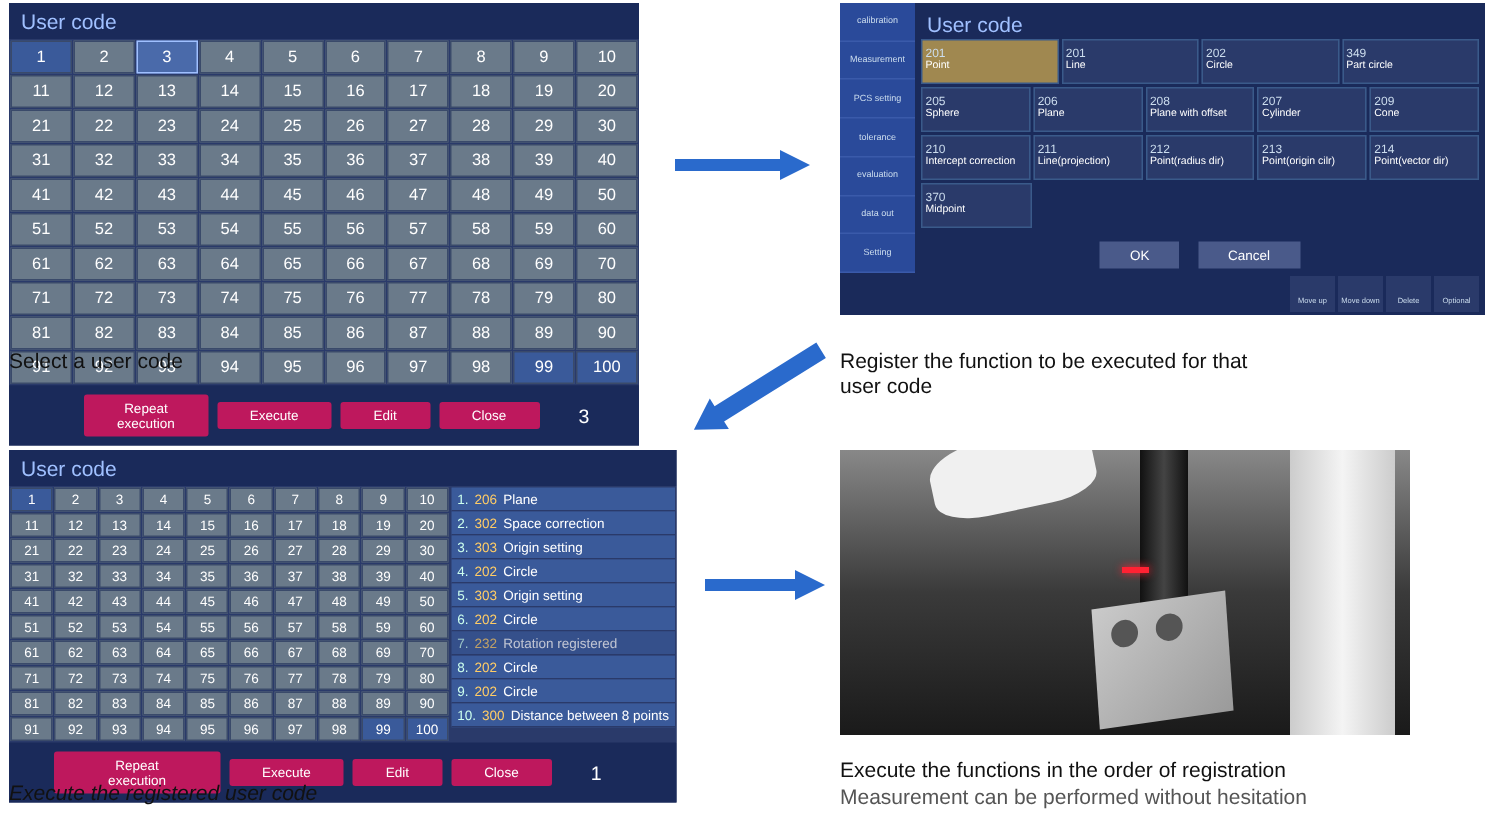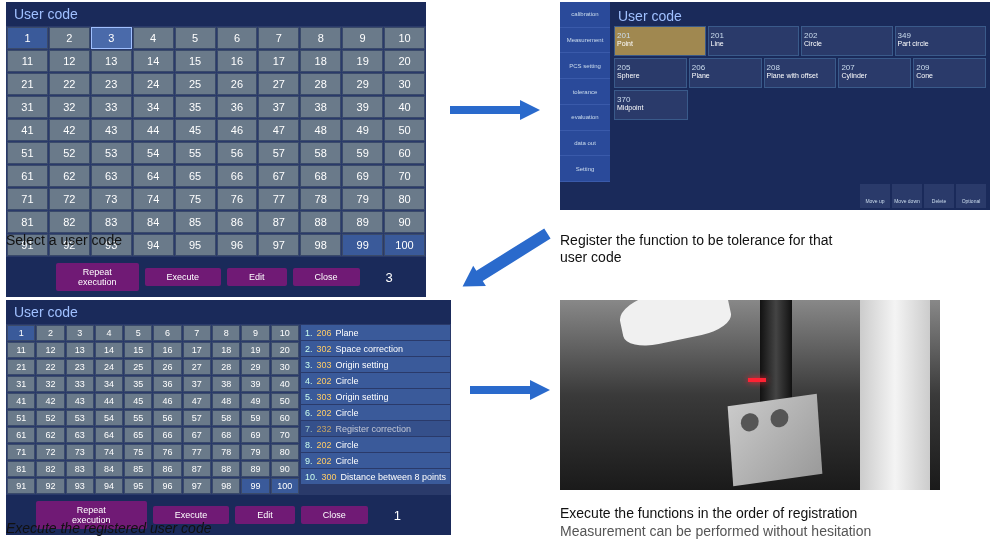--- a/index.html
+++ b/index.html
@@ -44,21 +44,21 @@
   .num-cell.sel2 { background: #4a6aaa; border: 1px solid #a0c0ff; }
   .num-cell.last2 { background: #3a5a9a; }
   .btn-row {
     display: flex;
     gap: 6px;
     padding: 6px 50px 6px 50px;
     background: #1a2a5a;
     align-items: center;
   }
   .uc-btn {
-    background: #701a75;
+    background: #be185d;
     color: #fff;
     font-size: 9px;
     padding: 4px 22px;
     border: none;
     border-radius: 2px;
   }
   .btn-row-num {
     color: #fff;
     font-size: 13px;
     margin-left: 20px;
@@ -374,33 +374,44 @@
           <div class="reg-tile"><span class="code">202</span><br>Circle</div>
           <div class="reg-tile"><span class="code">349</span><br>Part circle</div>
         </div>
       <div class="reg-row" id="reg-row2">
           <div class="reg-tile"><span class="code">205</span><br>Sphere</div>
           <div class="reg-tile"><span class="code">206</span><br>Plane</div>
           <div class="reg-tile"><span class="code">208</span><br>Plane with offset</div>
           <div class="reg-tile"><span class="code">207</span><br>Cylinder</div>
           <div class="reg-tile"><span class="code">209</span><br>Cone</div>
         </div>
+      <div class="reg-row" id="reg-row3">
+          <div class="reg-tile"><span class="code">210</span><br>Intercept correction</div>
+          <div class="reg-tile"><span class="code">211</span><br>Line(projection)</div>
+          <div class="reg-tile"><span class="code">212</span><br>Point(radius dir)</div>
+          <div class="reg-tile"><span class="code">213</span><br>Point(origin cilr)</div>
+          <div class="reg-tile"><span class="code">214</span><br>Point(vector dir)</div>
+        </div>
       <div class="reg-row" id="reg-row4" style="width:20%;">
           <div class="reg-tile"><span class="code">370</span><br>Midpoint</div>
         </div>
+      <div class="reg-btns">
+        <button class="reg-btn">OK</button>
+        <button class="reg-btn">Cancel</button>
+      </div>
     </div>
   </div>
   <div class="reg-footer-icons" id="reg-footer">
       <div class="reg-foot-icon">Move up</div>
       <div class="reg-foot-icon">Move down</div>
       <div class="reg-foot-icon">Delete</div>
       <div class="reg-foot-icon">Optional</div>
     </div>
 </div>
-<div class="caption" style="top:232px; left:560px;">Register the function to be tolerance for that</div>
+<div class="caption" style="top:232px; left:560px;">Register the function to be executed for that</div>
 <div class="caption" style="top:249px; left:560px;">user code</div>
 
 <div class="panel exec-panel" style="top:300px; left:6px;">
   <div class="title-bar">User code</div>
   <div class="exec-body">
     <div class="exec-grid-wrap">
       <div class="exec-grid" id="grid-bl">
           <div class="num-cell sel1" style="font-size: 9px; padding: 2px 0px;">1</div>
           <div class="num-cell" style="font-size: 9px; padding: 2px 0px;">2</div>
           <div class="num-cell" style="font-size: 9px; padding: 2px 0px;">3</div>
@@ -530,21 +541,21 @@
           <span class="fname">Origin setting</span>
         </div>
         <div class="func-item">
           <span class="idx">6.</span>
           <span class="fcode">202</span>
           <span class="fname">Circle</span>
         </div>
         <div class="func-item" style="opacity: 0.7;">
           <span class="idx">7.</span>
           <span class="fcode">232</span>
-          <span class="fname">Register correction</span>
+          <span class="fname">Rotation registered</span>
         </div>
         <div class="func-item">
           <span class="idx">8.</span>
           <span class="fcode">202</span>
           <span class="fname">Circle</span>
         </div>
         <div class="func-item">
           <span class="idx">9.</span>
           <span class="fcode">202</span>
           <span class="fname">Circle</span>

